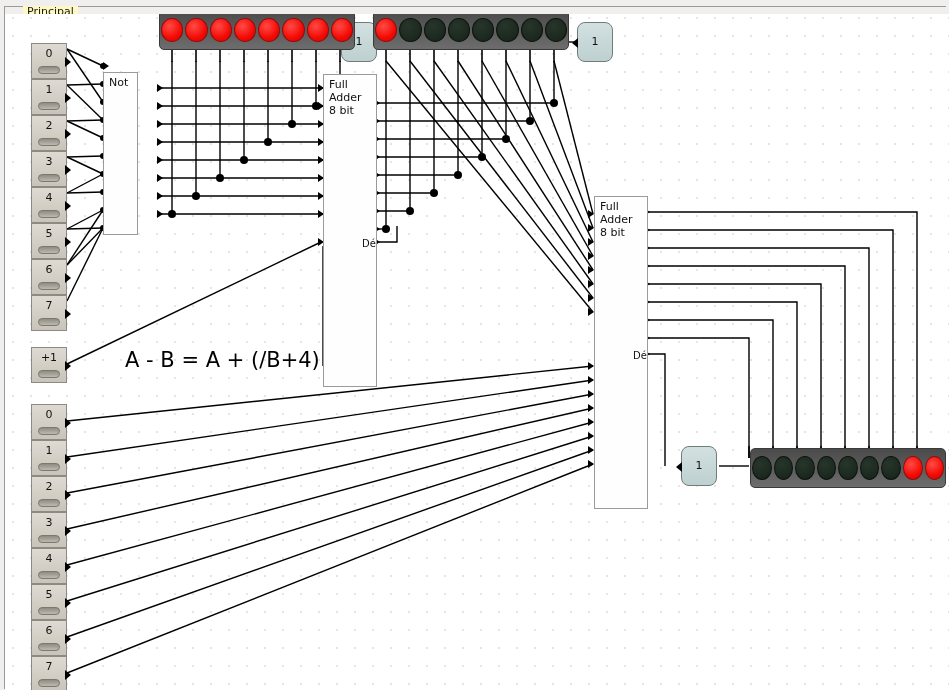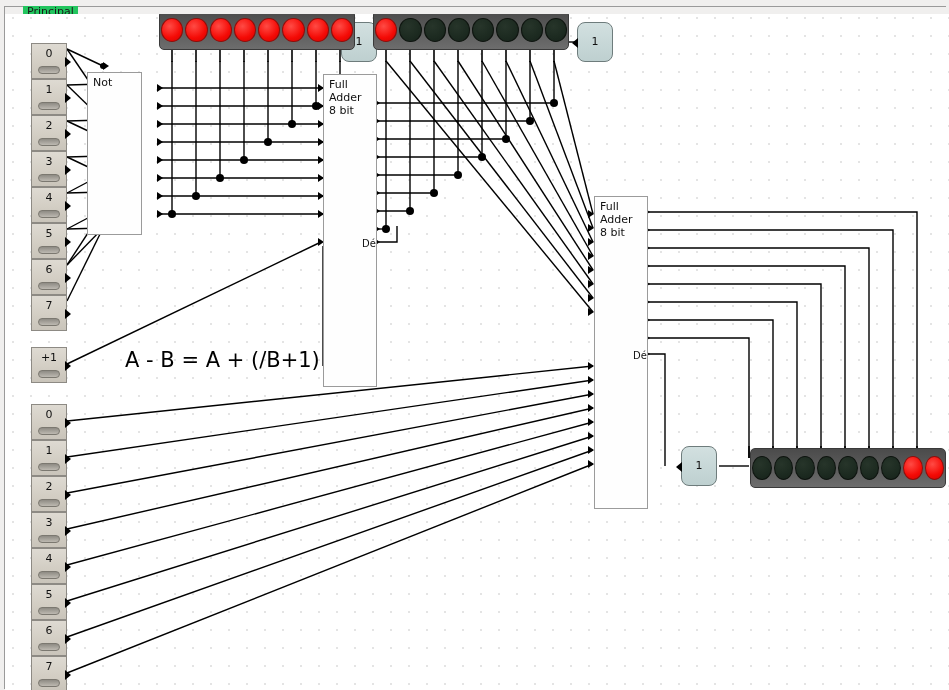--- a/index.html
+++ b/index.html
@@ -11,21 +11,21 @@
   #root{position:relative;width:949px;height:690px;}
 
   
   .groupbox{
     position:absolute;left:4px;top:6px;width:941px;height:682px;
     border:1px solid #9a9a9a;border-right:none;border-bottom:none;
     background:transparent;
   }
   .group-title{
     position:absolute;left:18px;top:-1px;
-    background:#22c55e;padding:0 4px;
+    background:#fef9c3;padding:0 4px;
     font-size:11px;color:#1a1a1a;line-height:12px;
   }
 
   
   .canvas{
     position:absolute;left:5px;top:14px;width:944px;height:676px;
     background-color:#ffffff;
     background-image:
       radial-gradient(circle at 1px 1px, #e4e4e4 1.1px, transparent 1.2px);
     background-size:18px 18px;
@@ -440,21 +440,21 @@
         <div class="pill"></div>
         <div class="port"></div>
       </div>
       <div class="switch" style="left:26px;top:642px">
         <div class="num">7</div>
         <div class="pill"></div>
         <div class="port"></div>
       </div>
     </div>
 
-    <div class="comp" style="left:82px;top:58px;width:55px;height:163px">
+    <div class="comp" style="left:98px;top:58px;width:35px;height:163px">
       <div class="lbl">Not</div>
     </div>
 
     <div class="comp" style="left:318px;top:60px;width:54px;height:313px">
       <div class="lbl">Full
 Adder
 8 bit</div>
       <div class="sublbl" style="left:38px;top:165px">Dé</div>
     </div>
 
@@ -505,16 +505,16 @@
       <div class="led off"></div>
       <div class="led off"></div>
       <div class="led off"></div>
       <div class="led off"></div>
       <div class="led off"></div>
       <div class="led off"></div>
       <div class="led on"></div>
       <div class="led on"></div>
     </div>
 
-    <div class="formula" style="left:120px;top:334px">A - B = A + (/B+1)</div>
+    <div class="formula" style="left:120px;top:334px">A - B = A + (/B+4)</div>
 
   </div>
 </div>
 
 </body></html>

